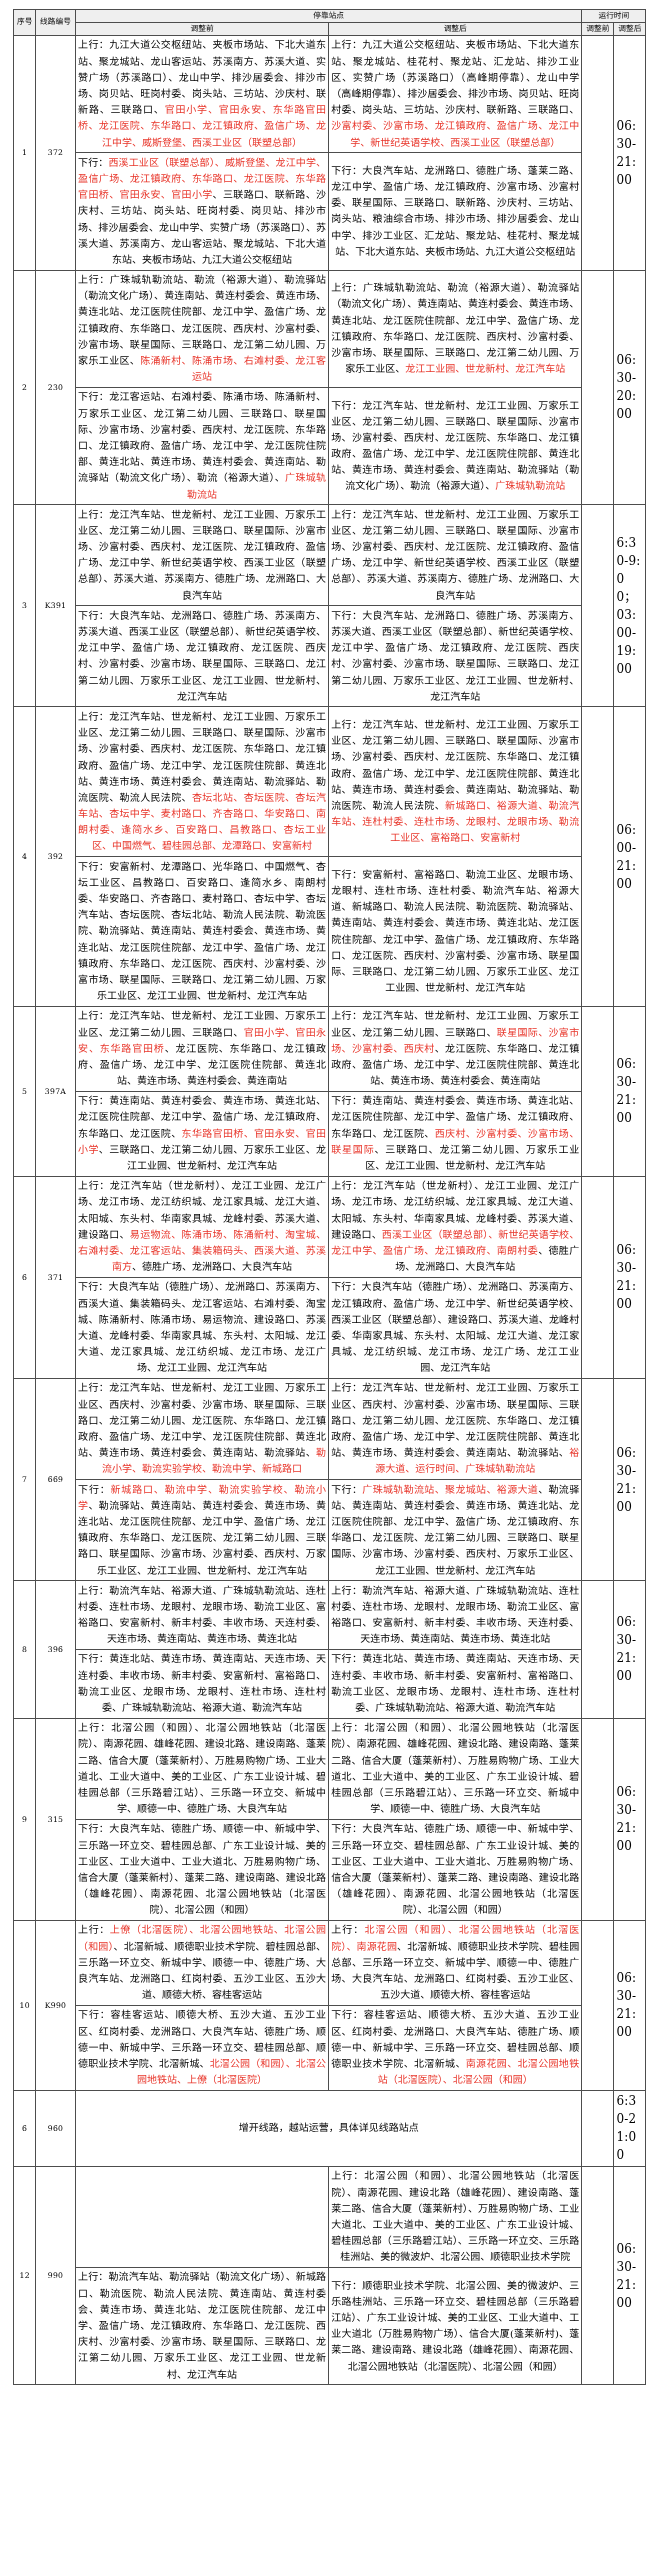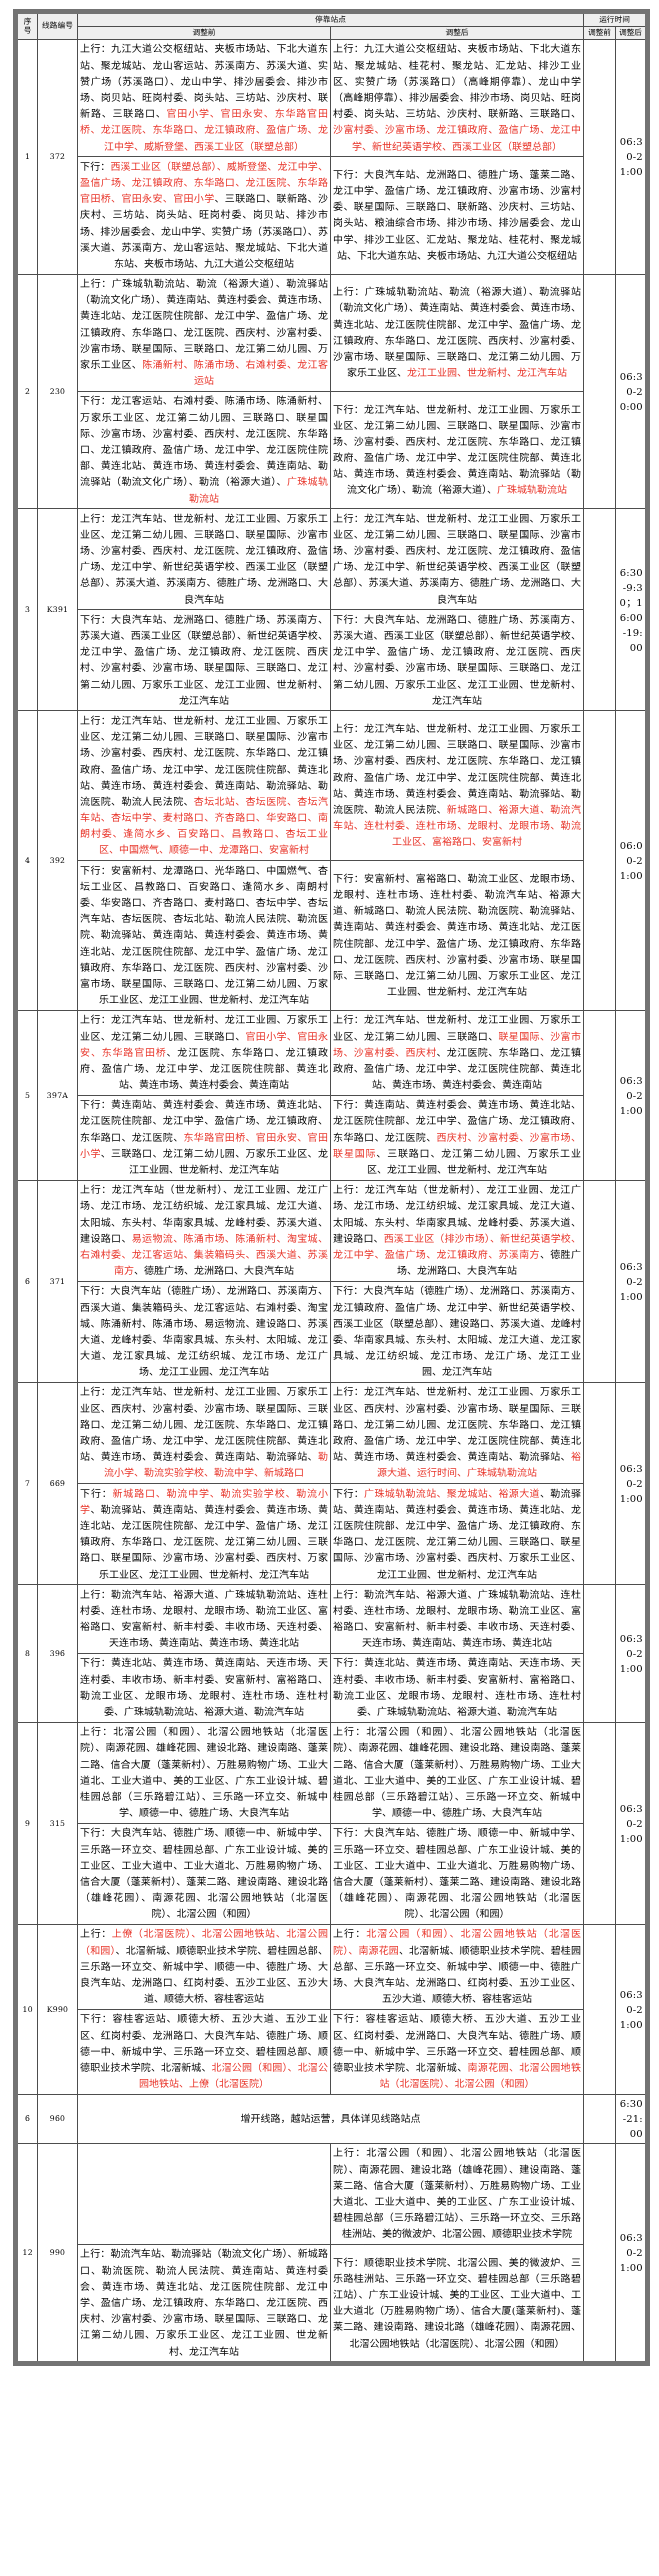--- a/index.html
+++ b/index.html
@@ -14,21 +14,21 @@
     width:659px;
     min-height:2875px;
     position:relative;
     box-sizing:border-box;
     padding:9.3px 13.4px 0 13.4px;
   }
   table.routes{
     border-collapse:collapse;
     table-layout:fixed;
     width:633px;
-    border:5px solid #737373;
+    border:1px solid #737373;
   }
   table.routes th,
   table.routes td{
     border:0.5px solid #4d4d4d;
     vertical-align:middle;
     padding:1.5px 2.1px;
     box-sizing:border-box;
   }
   thead th{
     background:#efefef;
@@ -53,22 +53,22 @@
   }
   td.stops{
     font-size:10px;
     line-height:1.62;
     text-align:justify;
     text-align-last:center;
     text-justify:inter-ideograph;
     padding:4.1px 4.6px;
   }
   td.time{
-    text-align:right;
-    font-size:10px;
+    text-align:left;
+    font-size:12px;
     line-height:1.5;
     word-break:break-all;
     letter-spacing:0.2px;
   }
   tr.thick > td{border-top:1px solid #1a1a1a;}
   .r{color:#e8352a;}
   .note{
     font-size:6.8px;
     line-height:1.62;
     text-align:center;
@@ -126,30 +126,30 @@
         <tr>
           <td class="stops">下行：龙江客运站、右滩村委、陈涌市场、陈涌新村、万家乐工业区、龙江第二幼儿园、三联路口、联星国际、沙富市场、沙富村委、西庆村、龙江医院、东华路口、龙江镇政府、盈信广场、龙江中学、龙江医院住院部、黄连北站、黄连市场、黄连村委会、黄连南站、勒流驿站（勒流文化广场）、勒流（裕源大道）、<span class="r">广珠城轨勒流站</span></td>
           <td class="stops">下行：龙江汽车站、世龙新村、龙江工业园、万家乐工业区、龙江第二幼儿园、三联路口、联星国际、沙富市场、沙富村委、西庆村、龙江医院、东华路口、龙江镇政府、盈信广场、龙江中学、龙江医院住院部、黄连北站、黄连市场、黄连村委会、黄连南站、勒流驿站（勒流文化广场）、勒流（裕源大道）、<span class="r">广珠城轨勒流站</span></td>
         </tr>
         <tr class="thick">
           <td class="seq" rowspan="2">3</td>
           <td class="line" rowspan="2">K391</td>
           <td class="stops">上行：龙江汽车站、世龙新村、龙江工业园、万家乐工业区、龙江第二幼儿园、三联路口、联星国际、沙富市场、沙富村委、西庆村、龙江医院、龙江镇政府、盈信广场、龙江中学、新世纪英语学校、西溪工业区（联塑总部）、苏溪大道、苏溪南方、德胜广场、龙洲路口、大良汽车站</td>
           <td class="stops">上行：龙江汽车站、世龙新村、龙江工业园、万家乐工业区、龙江第二幼儿园、三联路口、联星国际、沙富市场、沙富村委、西庆村、龙江医院、龙江镇政府、盈信广场、龙江中学、新世纪英语学校、西溪工业区（联塑总部）、苏溪大道、苏溪南方、德胜广场、龙洲路口、大良汽车站</td>
           <td class="time" rowspan="2"></td>
-          <td class="time" rowspan="2">6:30-9:30；16:00-19:00</td>
+          <td class="time" rowspan="2">6:30-9:00；03:00-19:00</td>
         </tr>
         <tr>
           <td class="stops">下行：大良汽车站、龙洲路口、德胜广场、苏溪南方、苏溪大道、西溪工业区（联塑总部）、新世纪英语学校、龙江中学、盈信广场、龙江镇政府、龙江医院、西庆村、沙富村委、沙富市场、联星国际、三联路口、龙江第二幼儿园、万家乐工业区、龙江工业园、世龙新村、龙江汽车站</td>
           <td class="stops">下行：大良汽车站、龙洲路口、德胜广场、苏溪南方、苏溪大道、西溪工业区（联塑总部）、新世纪英语学校、龙江中学、盈信广场、龙江镇政府、龙江医院、西庆村、沙富村委、沙富市场、联星国际、三联路口、龙江第二幼儿园、万家乐工业区、龙江工业园、世龙新村、龙江汽车站</td>
         </tr>
         <tr class="thick">
           <td class="seq" rowspan="2">4</td>
           <td class="line" rowspan="2">392</td>
-          <td class="stops">上行：龙江汽车站、世龙新村、龙江工业园、万家乐工业区、龙江第二幼儿园、三联路口、联星国际、沙富市场、沙富村委、西庆村、龙江医院、东华路口、龙江镇政府、盈信广场、龙江中学、龙江医院住院部、黄连北站、黄连市场、黄连村委会、黄连南站、勒流驿站、勒流医院、勒流人民法院、<span class="r">杏坛北站、杏坛医院、杏坛汽车站、杏坛中学、麦村路口、齐杏路口、华安路口、南朗村委、逢简水乡、百安路口、昌教路口、杏坛工业区、中国燃气、顺德一中、龙潭路口、安富新村</span></td>
+          <td class="stops">上行：龙江汽车站、世龙新村、龙江工业园、万家乐工业区、龙江第二幼儿园、三联路口、联星国际、沙富市场、沙富村委、西庆村、龙江医院、东华路口、龙江镇政府、盈信广场、龙江中学、龙江医院住院部、黄连北站、黄连市场、黄连村委会、黄连南站、勒流驿站、勒流医院、勒流人民法院、<span class="r">杏坛北站、杏坛医院、杏坛汽车站、杏坛中学、麦村路口、齐杏路口、华安路口、南朗村委、逢简水乡、百安路口、昌教路口、杏坛工业区、中国燃气、碧桂园总部、龙潭路口、安富新村</span></td>
           <td class="stops">上行：龙江汽车站、世龙新村、龙江工业园、万家乐工业区、龙江第二幼儿园、三联路口、联星国际、沙富市场、沙富村委、西庆村、龙江医院、东华路口、龙江镇政府、盈信广场、龙江中学、龙江医院住院部、黄连北站、黄连市场、黄连村委会、黄连南站、勒流驿站、勒流医院、勒流人民法院、<span class="r">新城路口、裕源大道、勒流汽车站、连杜村委、连杜市场、龙眼村、龙眼市场、勒流工业区、富裕路口、安富新村</span></td>
           <td class="time" rowspan="2"></td>
           <td class="time" rowspan="2">06:00-21:00</td>
         </tr>
         <tr>
           <td class="stops">下行：安富新村、龙潭路口、光华路口、中国燃气、杏坛工业区、昌教路口、百安路口、逢简水乡、南朗村委、华安路口、齐杏路口、麦村路口、杏坛中学、杏坛汽车站、杏坛医院、杏坛北站、勒流人民法院、勒流医院、勒流驿站、黄连南站、黄连村委会、黄连市场、黄连北站、龙江医院住院部、龙江中学、盈信广场、龙江镇政府、东华路口、龙江医院、西庆村、沙富村委、沙富市场、联星国际、三联路口、龙江第二幼儿园、万家乐工业区、龙江工业园、世龙新村、龙江汽车站</td>
           <td class="stops">下行：安富新村、富裕路口、勒流工业区、龙眼市场、龙眼村、连杜市场、连杜村委、勒流汽车站、裕源大道、新城路口、勒流人民法院、勒流医院、勒流驿站、黄连南站、黄连村委会、黄连市场、黄连北站、龙江医院住院部、龙江中学、盈信广场、龙江镇政府、东华路口、龙江医院、西庆村、沙富村委、沙富市场、联星国际、三联路口、龙江第二幼儿园、万家乐工业区、龙江工业园、世龙新村、龙江汽车站</td>
         </tr>
         <tr class="thick">
           <td class="seq" rowspan="2">5</td>
@@ -160,21 +160,21 @@
           <td class="time" rowspan="2">06:30-21:00</td>
         </tr>
         <tr>
           <td class="stops">下行：黄连南站、黄连村委会、黄连市场、黄连北站、龙江医院住院部、龙江中学、盈信广场、龙江镇政府、东华路口、龙江医院、<span class="r">东华路官田桥、官田永安、官田小学</span>、三联路口、龙江第二幼儿园、万家乐工业区、龙江工业园、世龙新村、龙江汽车站</td>
           <td class="stops">下行：黄连南站、黄连村委会、黄连市场、黄连北站、龙江医院住院部、龙江中学、盈信广场、龙江镇政府、东华路口、龙江医院、<span class="r">西庆村、沙富村委、沙富市场、联星国际</span>、三联路口、龙江第二幼儿园、万家乐工业区、龙江工业园、世龙新村、龙江汽车站</td>
         </tr>
         <tr class="thick">
           <td class="seq" rowspan="2">6</td>
           <td class="line" rowspan="2">371</td>
           <td class="stops">上行：龙江汽车站（世龙新村）、龙江工业园、龙江广场、龙江市场、龙江纺织城、龙江家具城、龙江大道、太阳城、东头村、华南家具城、龙峰村委、苏溪大道、建设路口、<span class="r">易运物流、陈涌市场、陈涌新村、淘宝城、右滩村委、龙江客运站、集装箱码头、西溪大道、苏溪南方</span>、德胜广场、龙洲路口、大良汽车站</td>
-          <td class="stops">上行：龙江汽车站（世龙新村）、龙江工业园、龙江广场、龙江市场、龙江纺织城、龙江家具城、龙江大道、太阳城、东头村、华南家具城、龙峰村委、苏溪大道、建设路口、<span class="r">西溪工业区（排沙市场）、新世纪英语学校、龙江中学、盈信广场、龙江镇政府、苏溪南方</span>、德胜广场、龙洲路口、大良汽车站</td>
+          <td class="stops">上行：龙江汽车站（世龙新村）、龙江工业园、龙江广场、龙江市场、龙江纺织城、龙江家具城、龙江大道、太阳城、东头村、华南家具城、龙峰村委、苏溪大道、建设路口、<span class="r">西溪工业区（联塑总部）、新世纪英语学校、龙江中学、盈信广场、龙江镇政府、南朗村委</span>、德胜广场、龙洲路口、大良汽车站</td>
           <td class="time" rowspan="2"></td>
           <td class="time" rowspan="2">06:30-21:00</td>
         </tr>
         <tr>
           <td class="stops">下行：大良汽车站（德胜广场）、龙洲路口、苏溪南方、西溪大道、集装箱码头、龙江客运站、右滩村委、淘宝城、陈涌新村、陈涌市场、易运物流、建设路口、苏溪大道、龙峰村委、华南家具城、东头村、太阳城、龙江大道、龙江家具城、龙江纺织城、龙江市场、龙江广场、龙江工业园、龙江汽车站</td>
           <td class="stops">下行：大良汽车站（德胜广场）、龙洲路口、苏溪南方、龙江镇政府、盈信广场、龙江中学、新世纪英语学校、西溪工业区（联塑总部）、建设路口、苏溪大道、龙峰村委、华南家具城、东头村、太阳城、龙江大道、龙江家具城、龙江纺织城、龙江市场、龙江广场、龙江工业园、龙江汽车站</td>
         </tr>
         <tr class="thick">
           <td class="seq" rowspan="2">7</td>
           <td class="line" rowspan="2">669</td>

